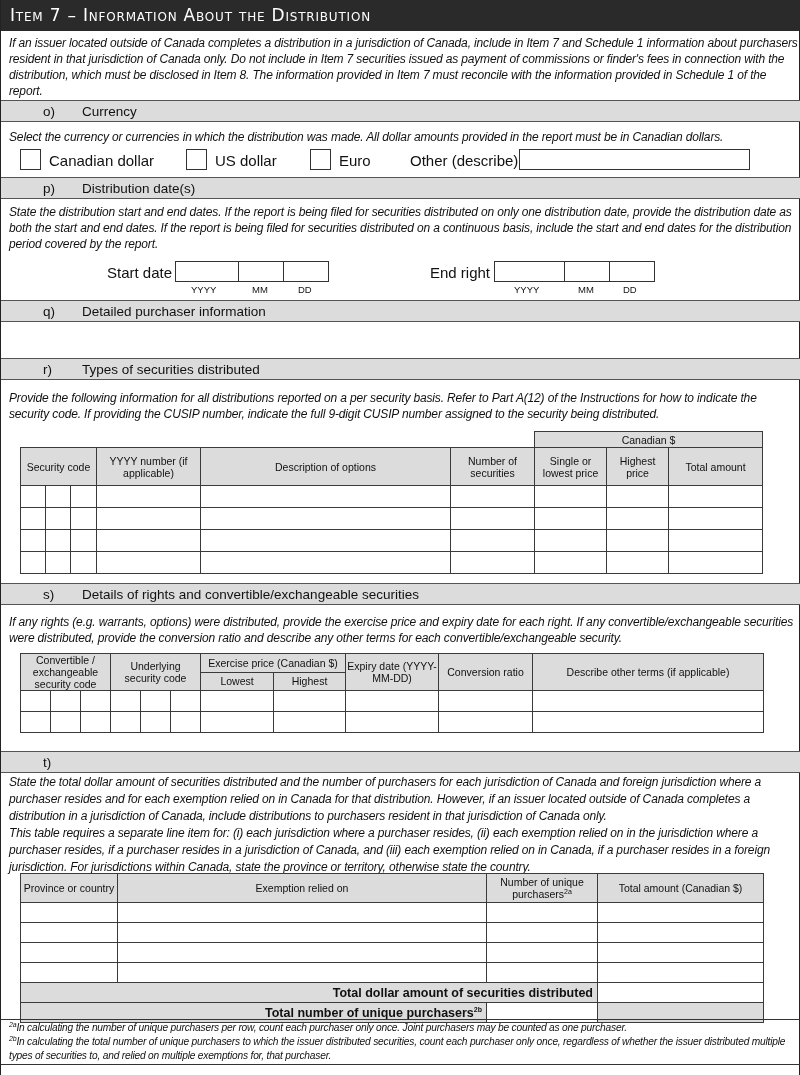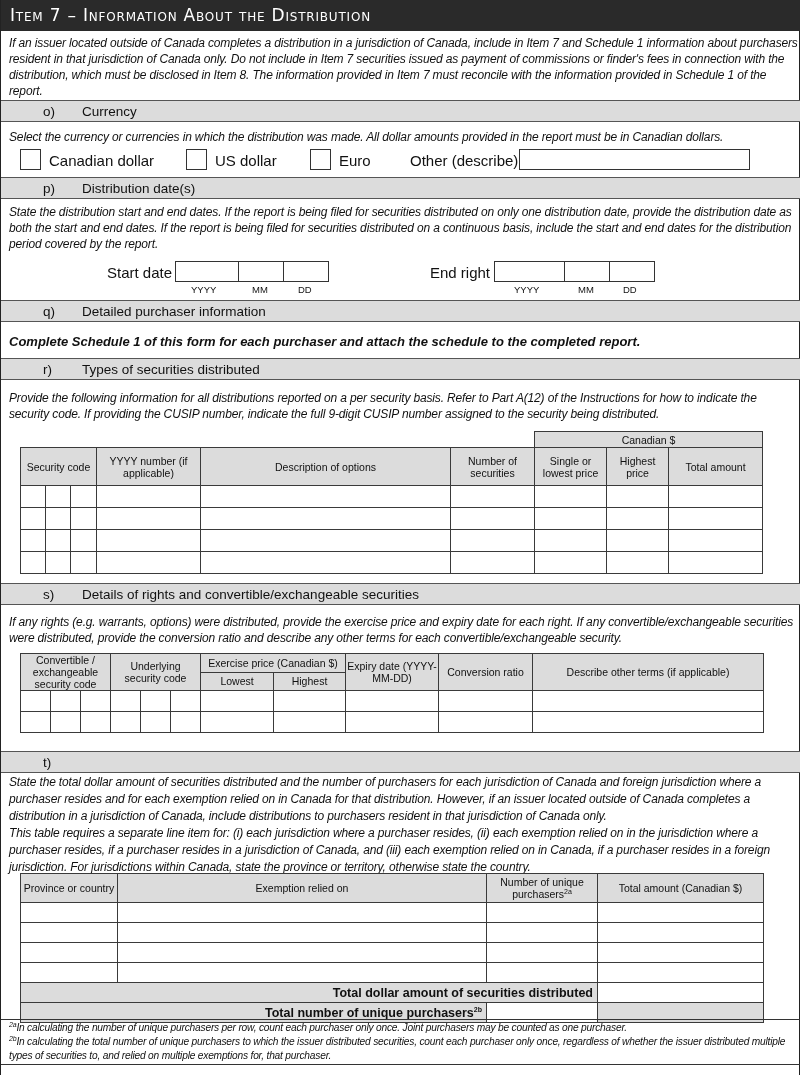--- a/index.html
+++ b/index.html
@@ -95,21 +95,20 @@
     <div class="seg" style="width:44px;"></div>
   </div>
   <span class="date-hint" style="left:513px; top:284px;">YYYY</span>
   <span class="date-hint" style="left:577px; top:284px;">MM</span>
   <span class="date-hint" style="left:622px; top:284px;">DD</span>
 
   <div class="section-bar" style="top:300px; height:22px;">
     <span class="letter" style="top:3px;">q)</span>
     <span class="label" style="top:3px;">Detailed purchaser information</span>
   </div>
-  <div class="abs" style="left:8px; top:334px; width:790px; font-style:italic; font-weight:bold; font-size:13px;">Complete Schedule 1 of this form for each purchaser and attach the schedule to the completed report.</div>
 
   <div class="section-bar" style="top:358px; height:22px;">
     <span class="letter" style="top:3px;">r)</span>
     <span class="label" style="top:3px;">Types of securities distributed</span>
   </div>
   <div class="abs italic-text" style="left:8px; top:390px; width:790px;">Provide the following information for all distributions reported on a per security basis. Refer to Part A(12) of the Instructions for how to indicate the security code. If providing the CUSIP number, indicate the full 9-digit CUSIP number assigned to the security being distributed.</div>
 
   <table class="grid" style="left:19px; top:431px; width:742px;">
     <colgroup>
       <col style="width:25px">

